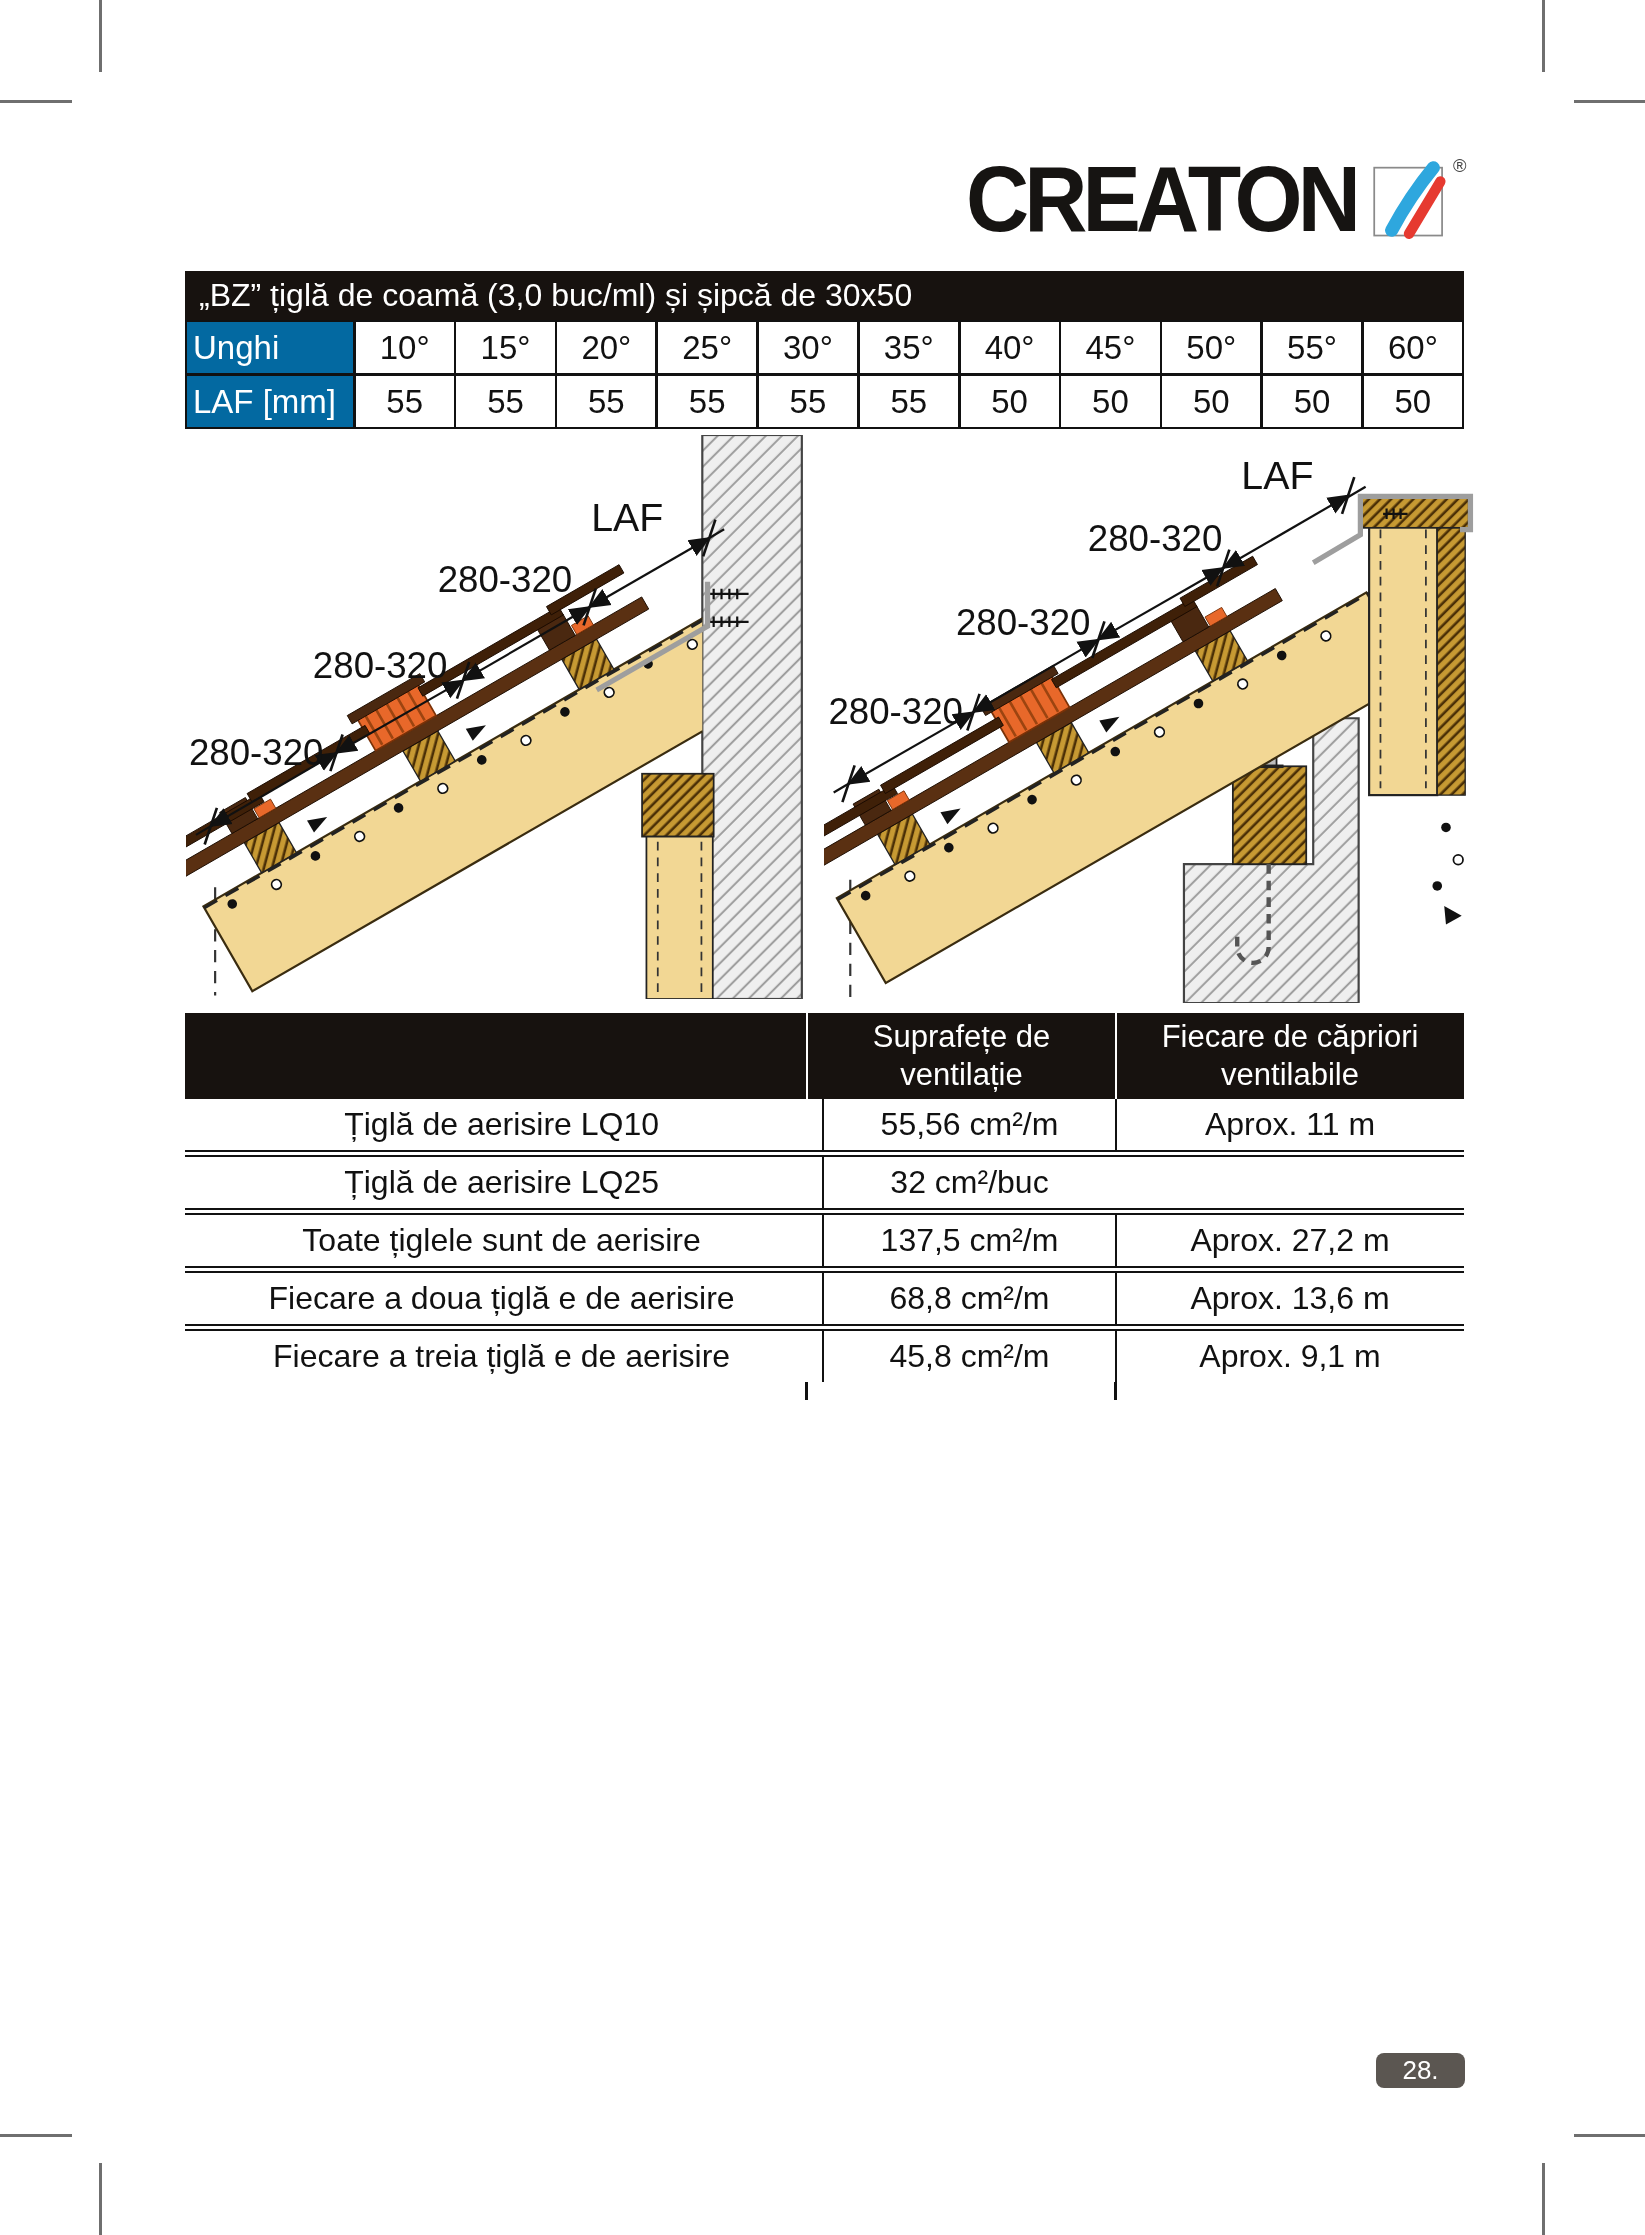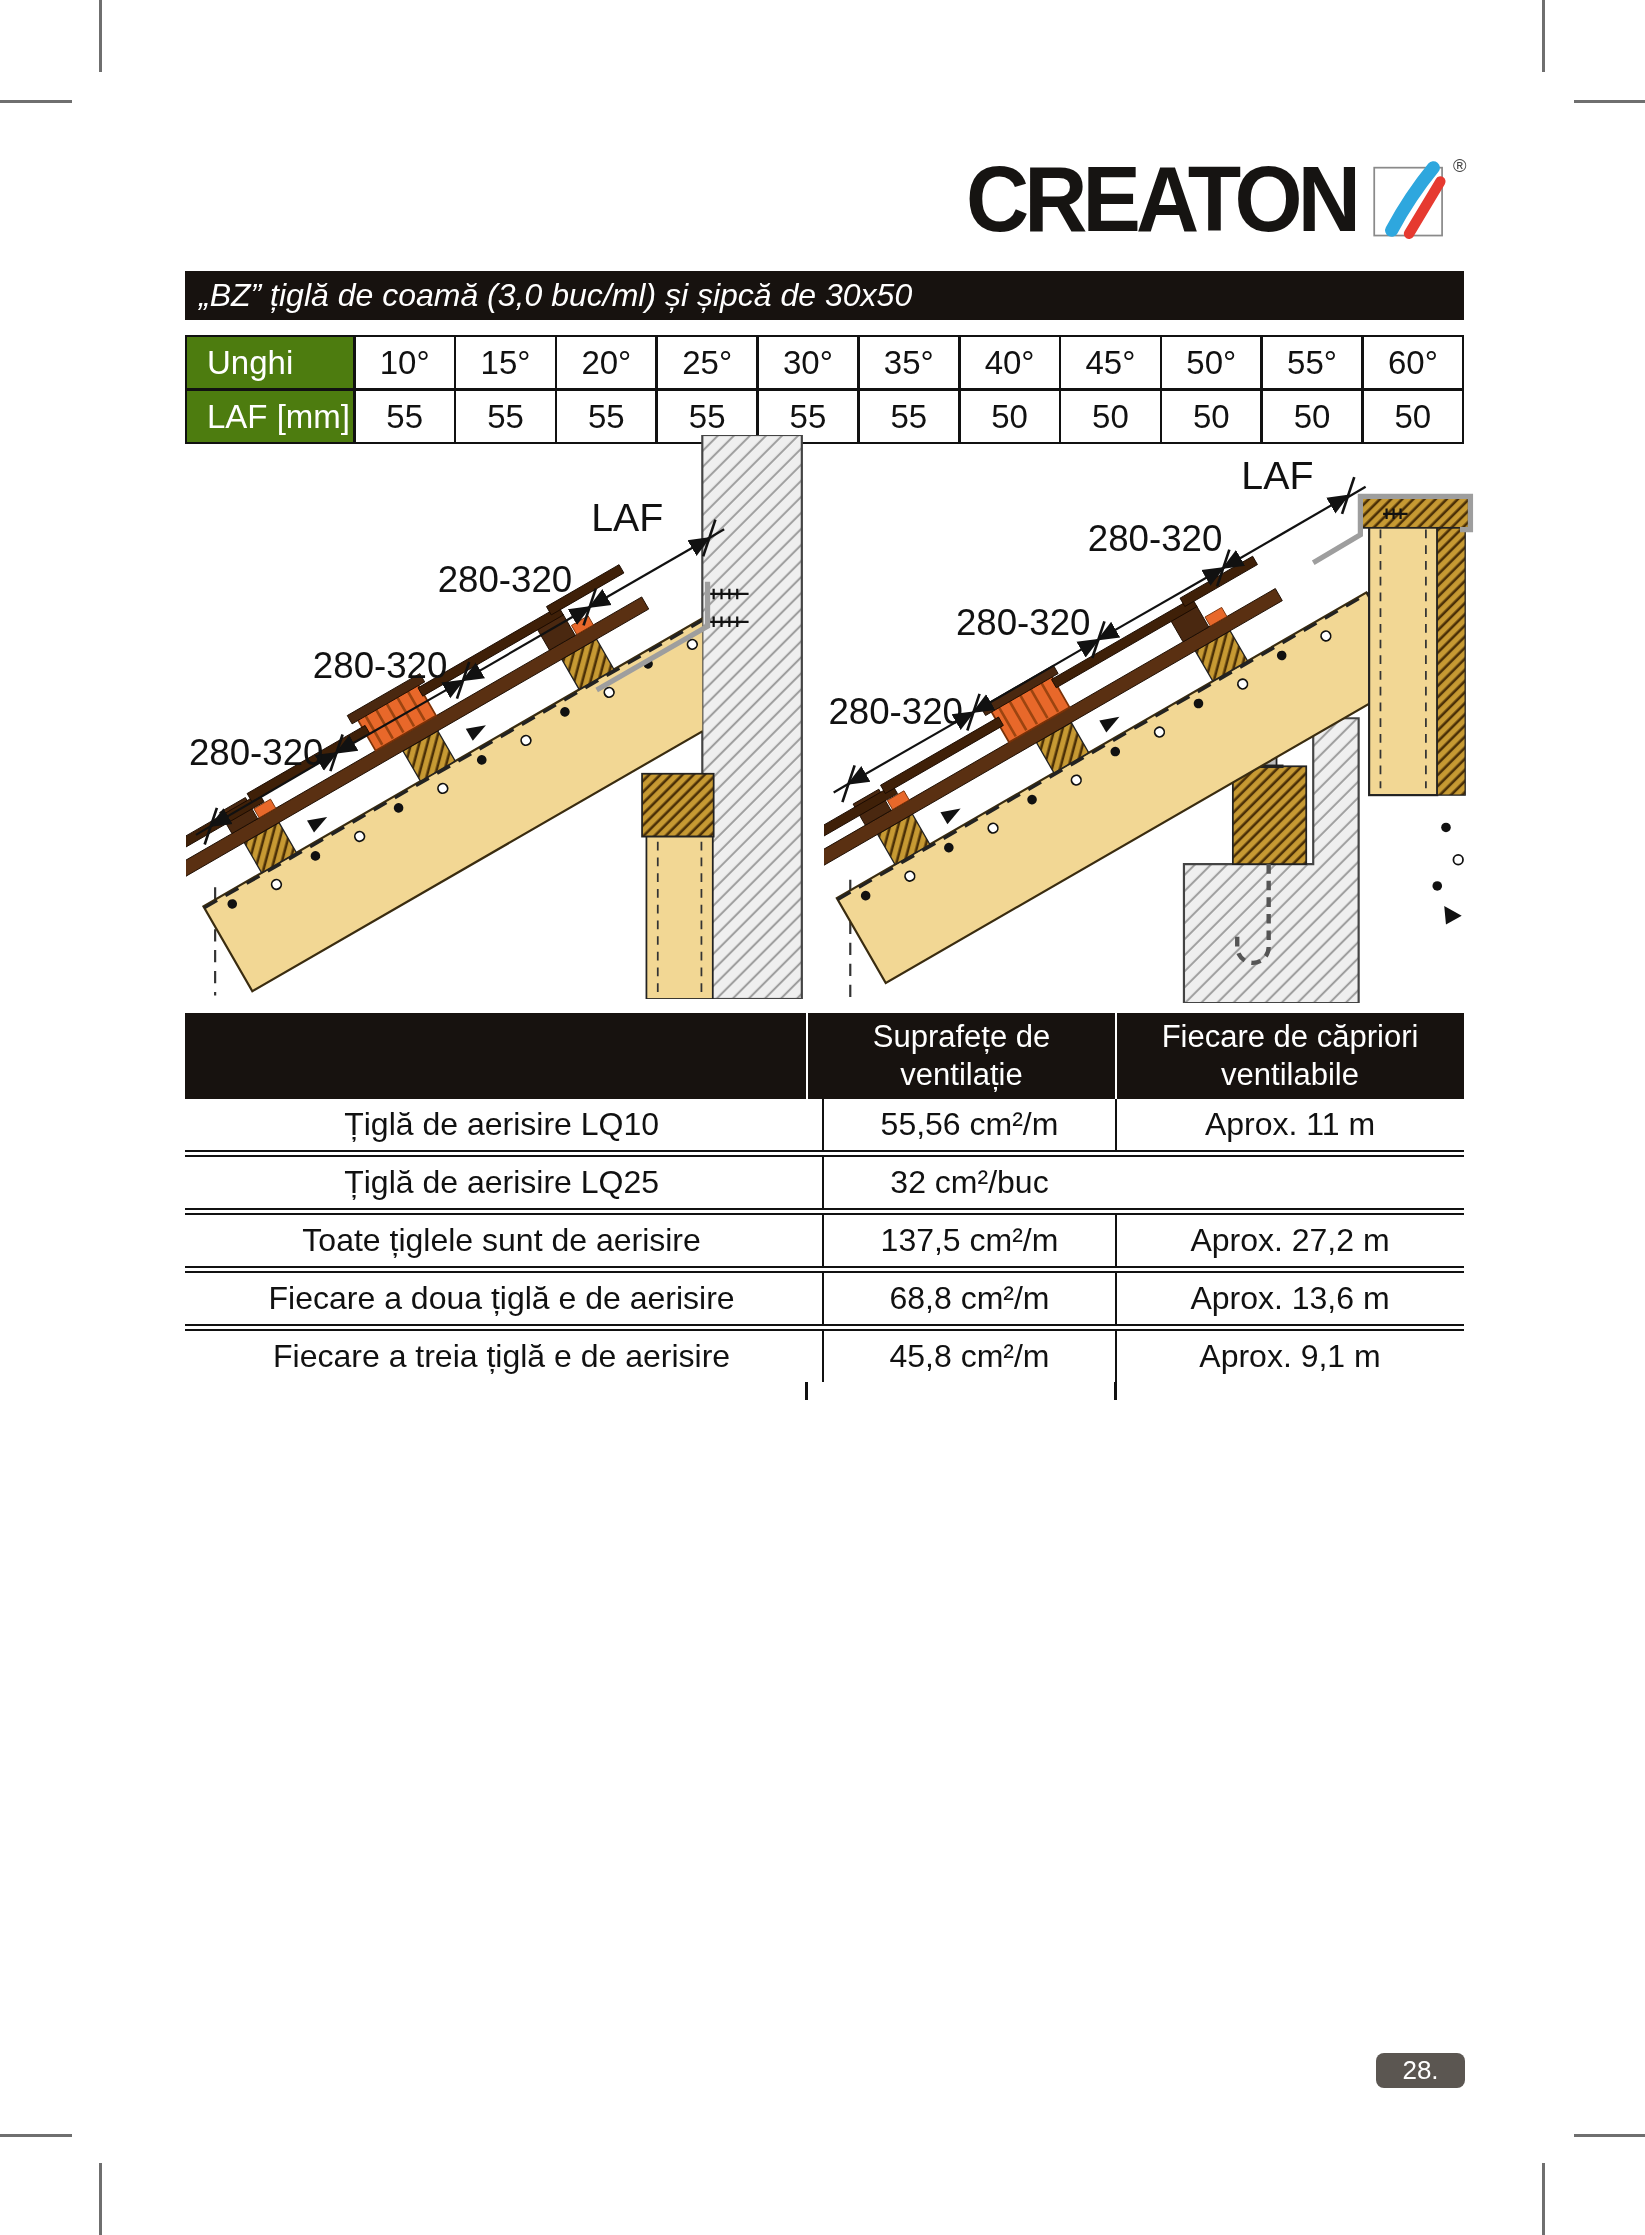--- a/index.html
+++ b/index.html
@@ -10,25 +10,25 @@
   
   .logo{position:absolute;left:966px;top:157px;height:84px;display:flex;align-items:center;}
   .logo-text{font-size:93px;font-weight:bold;letter-spacing:-5.2px;color:#161412;
              transform:scaleX(.94);transform-origin:left center;line-height:84px;white-space:nowrap;}
   .logo-mark{position:relative;width:87px;height:84px;margin-left:-12.2px;}
   .logo-reg{position:absolute;left:1453px;top:155px;font-size:18.3px;color:#444;}
 
   
   .t1{position:absolute;left:185px;top:271px;width:1279px;}
   .t1-title{height:49px;line-height:49px;background:#17120F;color:#fff;font-size:32px;
-            padding-left:14px;box-sizing:border-box;margin-bottom:15px;font-style:italic;}
+            padding-left:14px;box-sizing:border-box;margin-bottom:0;}
   .t1-grid{display:grid;grid-template-columns:166px repeat(11,1fr);gap:2.6px;background:#111;
            border:2.6px solid #111;}
   .t1-grid .cell{background:#fff;height:51px;line-height:51px;text-align:center;font-size:33px;}
-  .t1-grid .lab{background:#4d7c0f;color:#fff;text-align:left;padding-left:20px;}
+  .t1-grid .lab{background:#0369a1;color:#fff;text-align:left;padding-left:6px;}
 
   
   .diagL{position:absolute;left:186px;top:435px;}
   .diagR{position:absolute;left:824px;top:430px;}
   .dimtxt{font-family:"Liberation Sans",sans-serif;font-size:42px;fill:#111;}
   .laftxt{font-family:"Liberation Sans",sans-serif;font-size:45px;fill:#111;}
 
   
   .t2{position:absolute;left:185px;top:1013px;width:1279px;}
   .t2h{display:grid;grid-template-columns:621px 309px 348px;background:#17120F;color:#fff;height:86px;}

